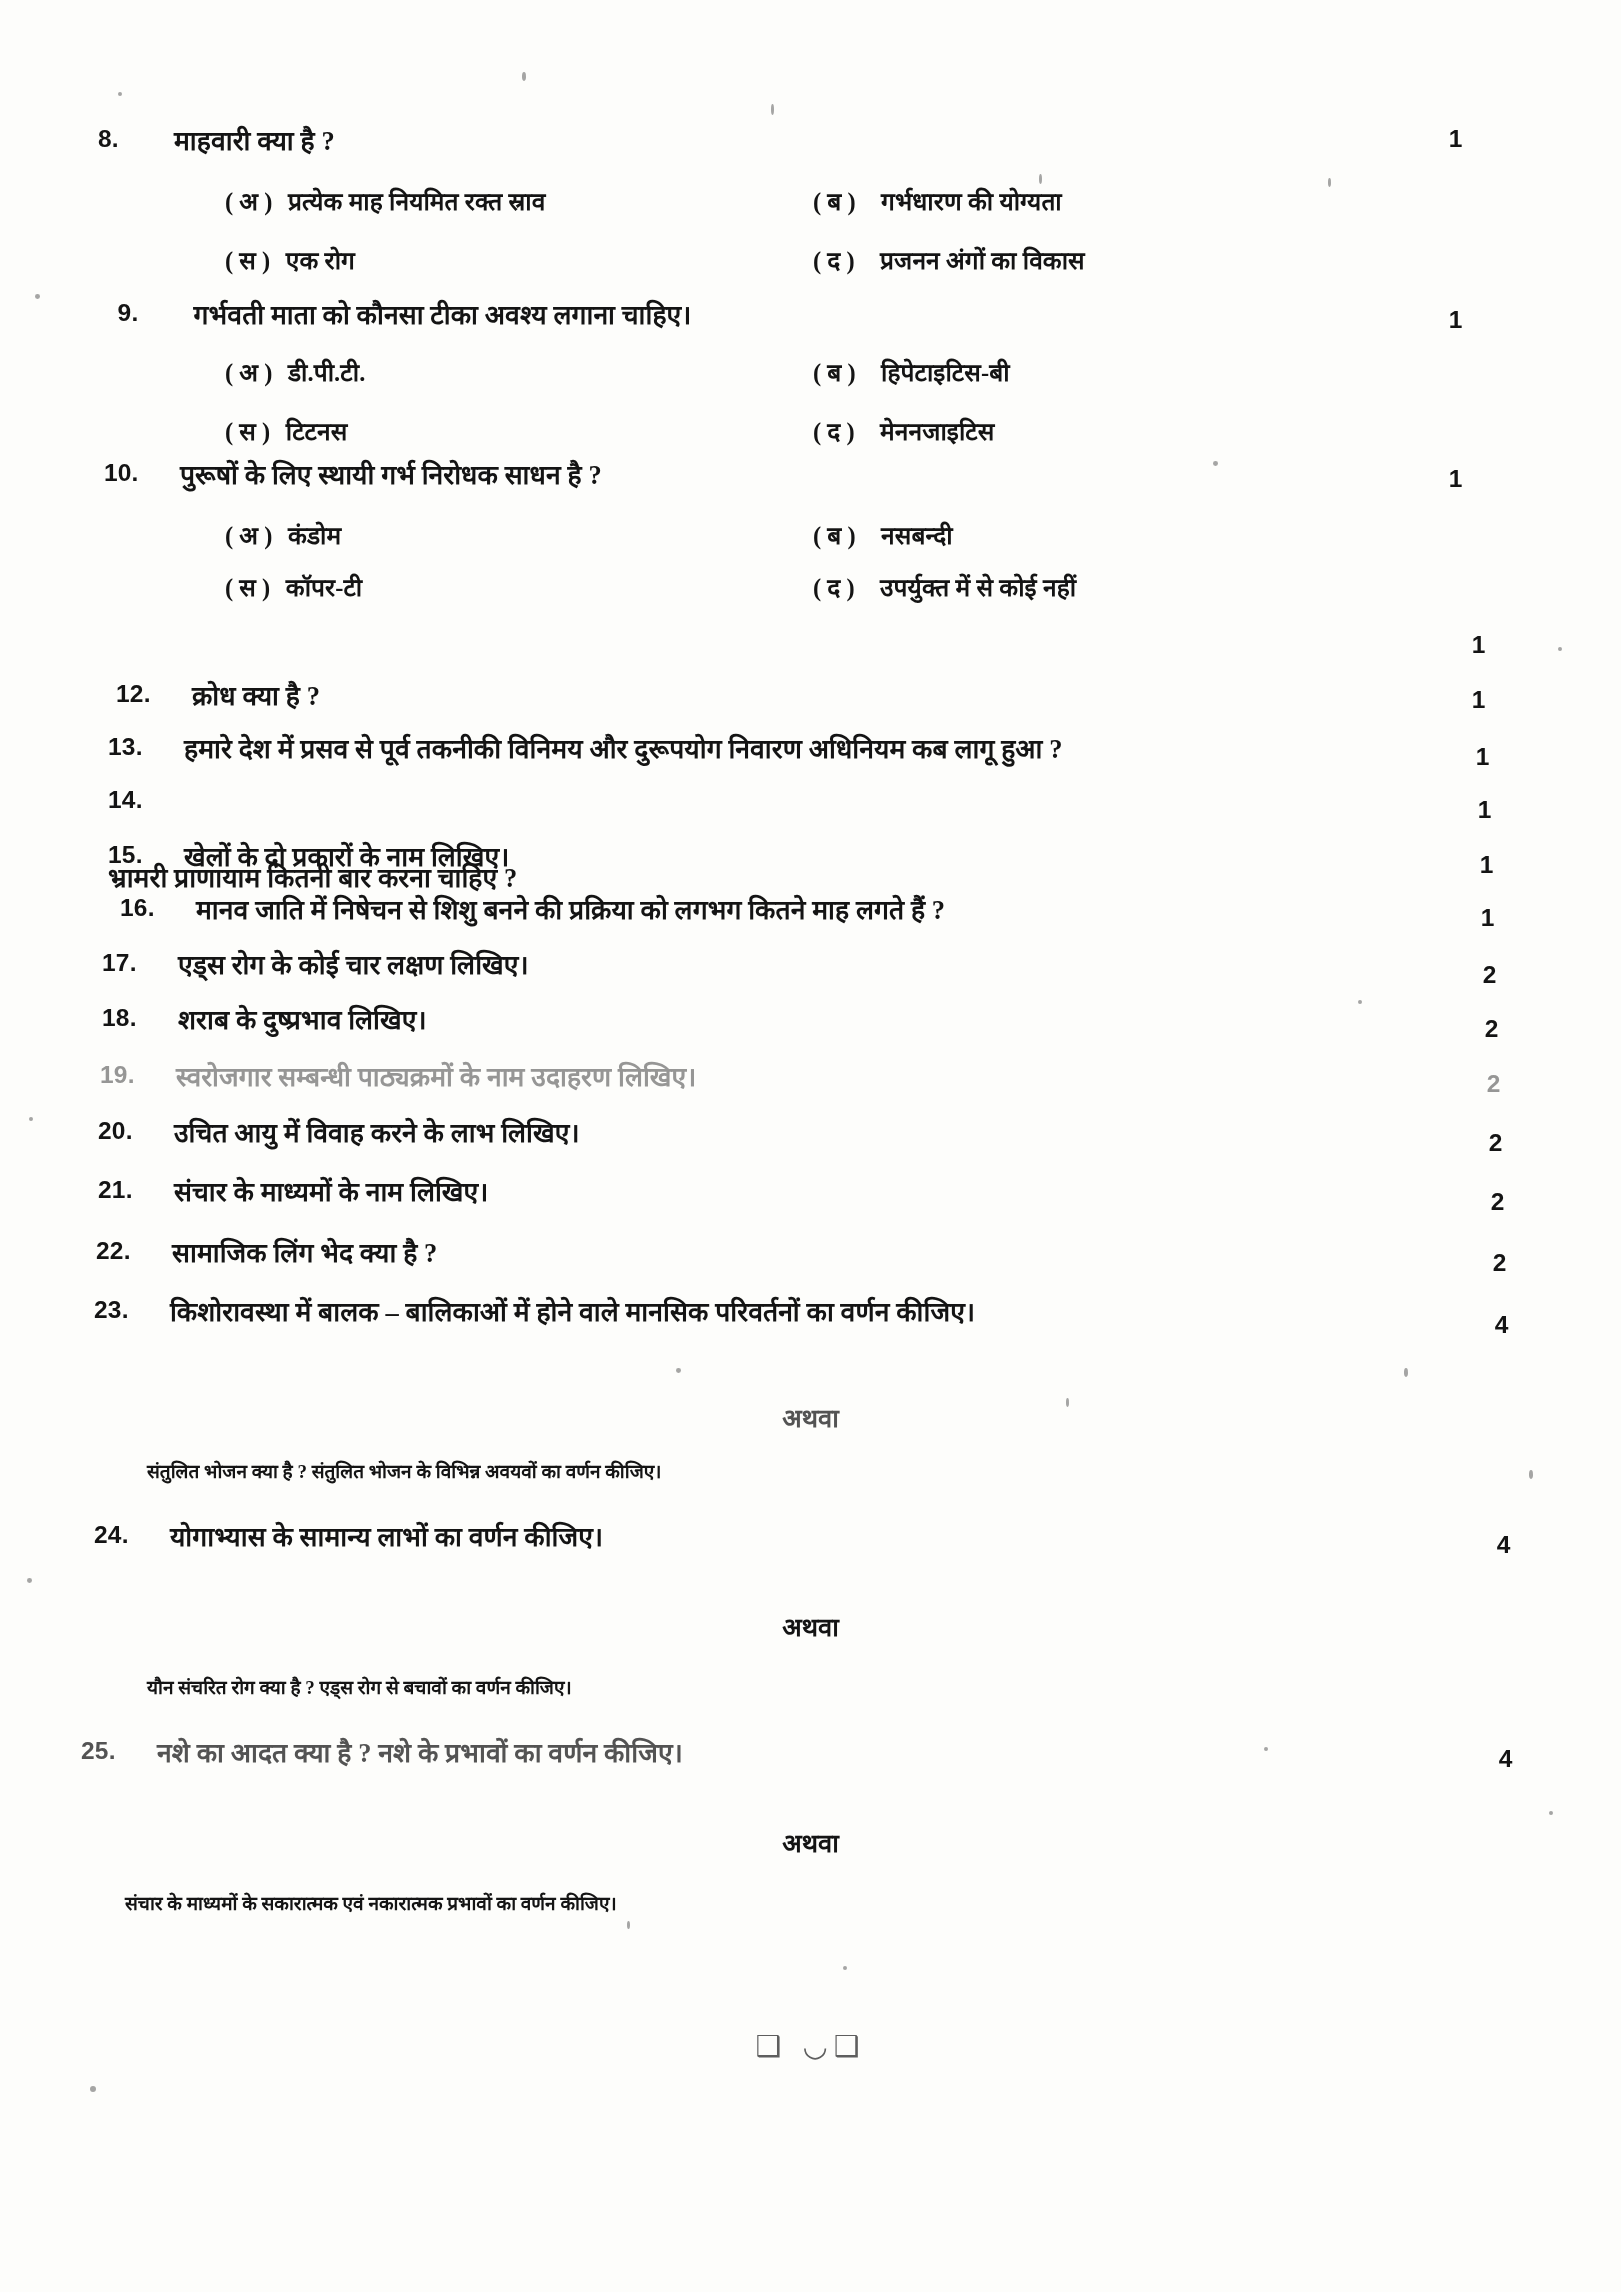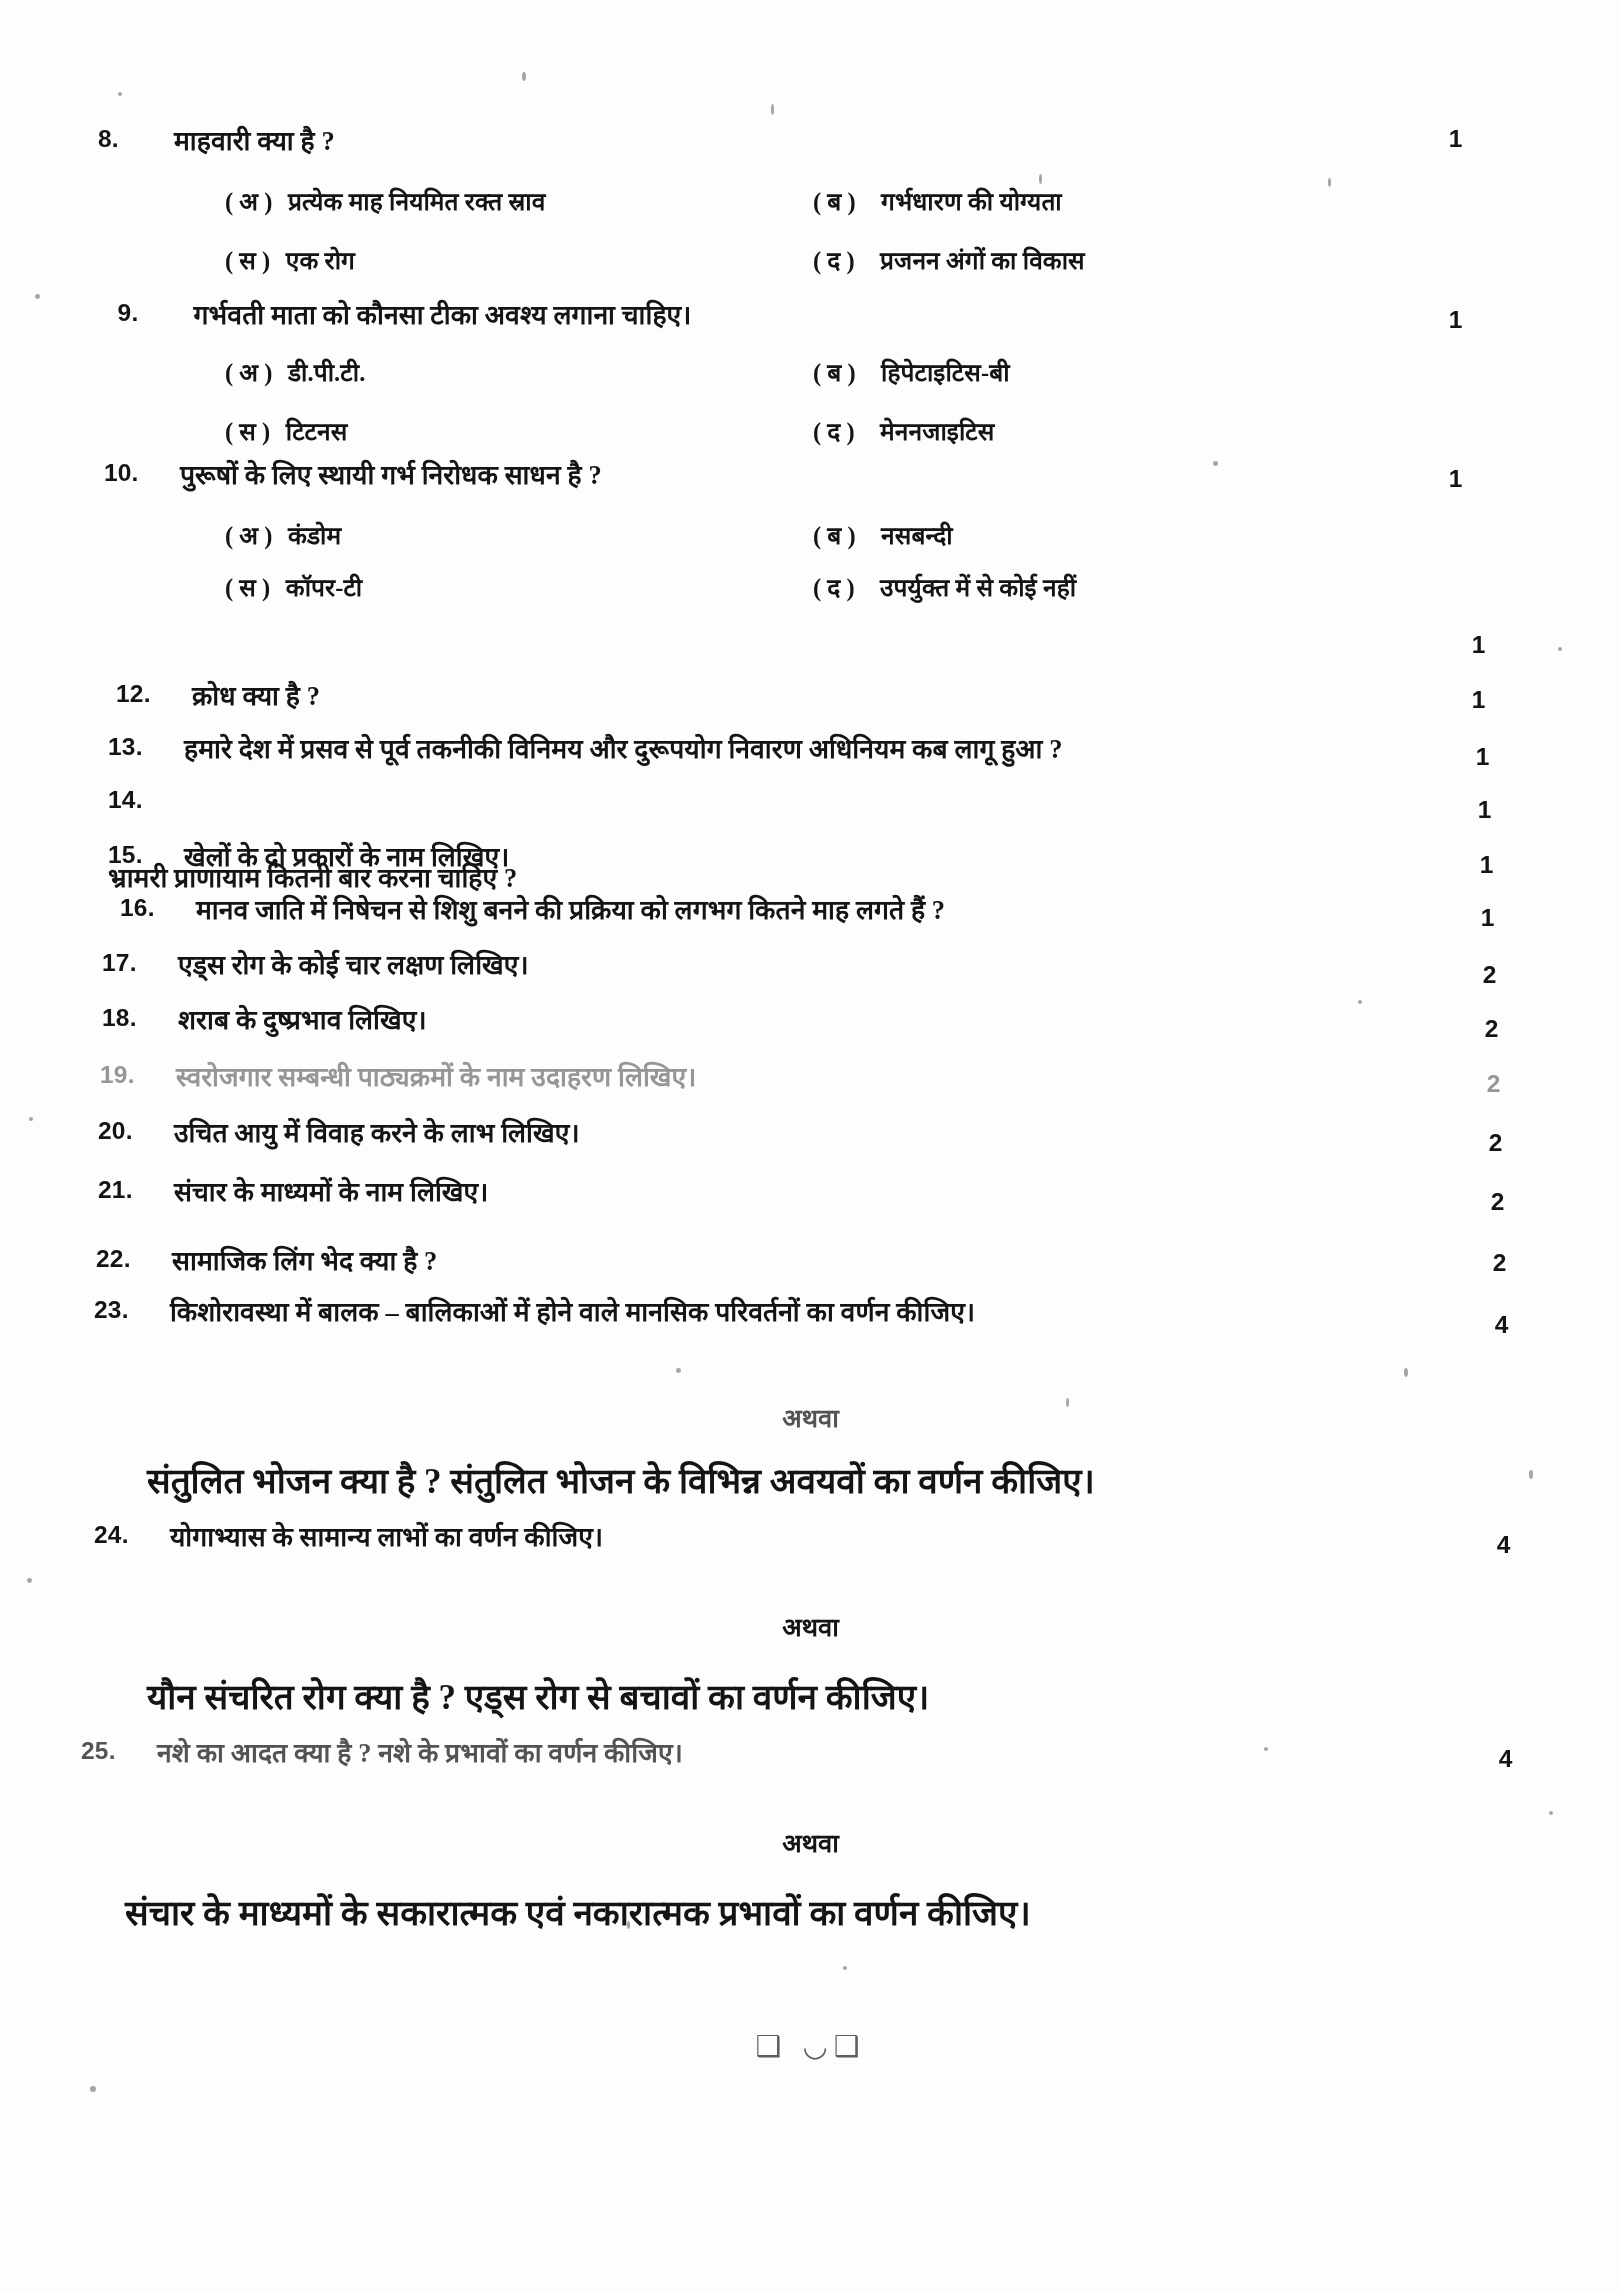--- a/index.html
+++ b/index.html
@@ -108,21 +108,21 @@
     width: 1621px;
     left: 0;
     text-align: center;
     font-size: 25.5px;
     font-weight: 600;
   }
   .alt-body {
     position: absolute;
     left: 147px;
     width: 1323px;
-    font-size: 35px;
+    font-size: 19px;
     font-weight: 600;
     line-height: 1.25;
   }
 
   .footer-mark {
     position: absolute;
     width: 1621px;
     left: 0;
     text-align: center;
     font-size: 29px;
@@ -282,21 +282,21 @@
       <div class="qtext">उचित आयु में विवाह करने के लाभ लिखिए।</div>
     </div>
     <div class="marks" style="top:1129px; left:1466px;">2</div>
 
     <div class="qrow" style="top:1176px; left:98px;">
       <div class="qnum">21.</div>
       <div class="qtext">संचार के माध्यमों के नाम लिखिए।</div>
     </div>
     <div class="marks" style="top:1188px; left:1468px;">2</div>
 
-    <div class="qrow" style="top:1237px; left:96px;margin-top:8px;">
+    <div class="qrow" style="top:1237px; left:96px;">
       <div class="qnum">22.</div>
       <div class="qtext">सामाजिक लिंग भेद क्या है ?</div>
     </div>
     <div class="marks" style="top:1249px; left:1470px;">2</div>
 
     <div class="qrow" style="top:1296px; left:94px;">
       <div class="qnum">23.</div>
       <div class="qtext">किशोरावस्था में बालक – बालिकाओं में होने वाले मानसिक परिवर्तनों का वर्णन कीजिए।</div>
     </div>
     <div class="marks" style="top:1311px; left:1472px;">4</div>

